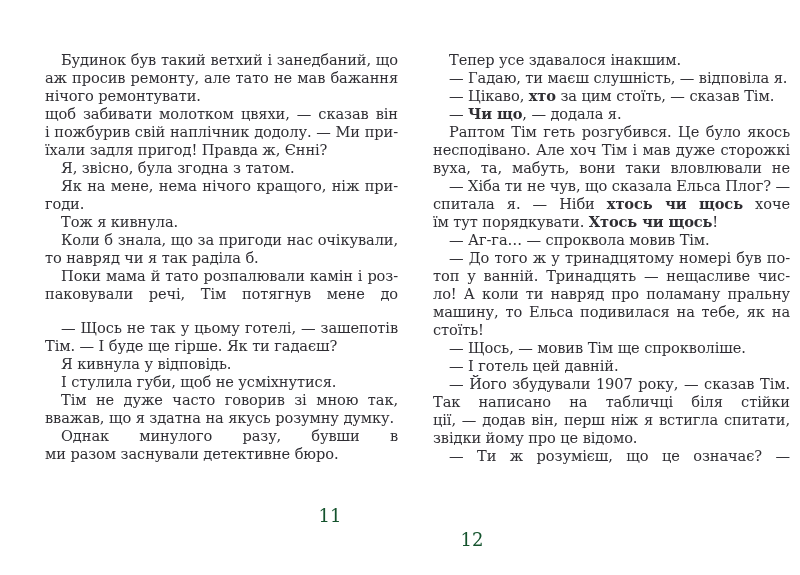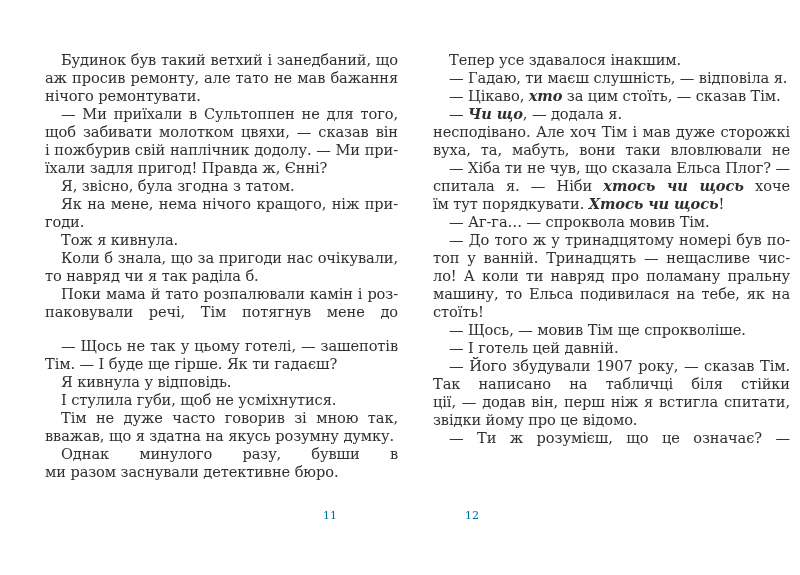--- a/index.html
+++ b/index.html
@@ -27,43 +27,42 @@
   .page-text.right { left: 433px; width: 357px; }
   .bline {
     height: 18px;
     overflow: hidden;
     text-align: justify;
     white-space: normal;
   }
   .bline.just { text-align-last: justify; }
   .bline.indent { padding-left: 16px; }
   .bline.spacer { height: 16px; }
-  .bold { font-weight: 700; font-style: italic; }
+  .bold { font-weight: 700; }
   .pagenum {
     position: absolute;
     top: 508px;
     width: 24px;
     text-align: center;
-    font-size: 11px;
+    font-size: 18px;
     line-height: 16px;
-    color: #0369a1;
+    color: #14532d;
   }
   .pagenum.pn-left  { left: 318px; }
-  .pagenum.pn-right { left: 460px; }
+  .pagenum.pn-right { left: 460px; margin-top: 24px; }
 </style>
 </head>
 <body>
 
 <div class="spread">
 
   <div class="page-text left">
       <div class="bline indent just"><span>Будинок був такий ветхий і занедбаний, що</span></div>
       <div class="bline just"><span>аж просив ремонту, але тато не мав бажання</span></div>
       <div class="bline"><span>нічого ремонтувати.</span></div>
-      <div class="bline indent just"><span>— Ми приїхали в Сультоппен не для того,</span></div>
       <div class="bline just"><span>щоб забивати молотком цвяхи, — сказав він</span></div>
       <div class="bline just"><span>і пожбурив свій наплічник додолу. — Ми при-</span></div>
       <div class="bline"><span>їхали задля пригод! Правда ж, Єнні?</span></div>
       <div class="bline indent"><span>Я, звісно, була згодна з татом.</span></div>
       <div class="bline indent just"><span>Як на мене, нема нічого кращого, ніж при-</span></div>
       <div class="bline"><span>годи.</span></div>
       <div class="bline indent"><span>Тож я кивнула.</span></div>
       <div class="bline indent just"><span>Коли б знала, що за пригоди нас очікували,</span></div>
       <div class="bline"><span>то навряд чи я так раділа б.</span></div>
       <div class="bline indent just"><span>Поки мама й тато розпалювали камін і роз-</span></div>
@@ -77,20 +76,21 @@
       <div class="bline"><span>вважав, що я здатна на якусь розумну думку.</span></div>
       <div class="bline indent just"><span>Однак минулого разу, бувши в Сультоппені,</span></div>
       <div class="bline"><span>ми разом заснували детективне бюро.</span></div>
     </div>
 
   <div class="page-text right">
       <div class="bline indent"><span>Тепер усе здавалося інакшим.</span></div>
       <div class="bline indent"><span>— Гадаю, ти маєш слушність, — відповіла я.</span></div>
       <div class="bline indent"><span>— Цікаво, </span><span class="bold">хто</span><span> за цим стоїть, — сказав Тім.</span></div>
       <div class="bline indent"><span>— </span><span class="bold">Чи що</span><span>, — додала я.</span></div>
+      <div class="bline indent just"><span>Раптом Тім геть розгубився. Це було якось</span></div>
       <div class="bline just"><span>несподівано. Але хоч Тім і мав дуже сторожкі</span></div>
       <div class="bline just"><span>вуха, та, мабуть, вони таки вловлювали не геть</span></div>
       <div class="bline indent just"><span>— Хіба ти не чув, що сказала Ельса Плог? —</span></div>
       <div class="bline just"><span>спитала я. — Ніби </span><span class="bold">хтось чи щось</span><span> хоче завадити</span></div>
       <div class="bline"><span>їм тут порядкувати. </span><span class="bold">Хтось чи щось</span><span>!</span></div>
       <div class="bline indent"><span>— Аг-га… — спроквола мовив Тім.</span></div>
       <div class="bline indent just"><span>— До того ж у тринадцятому номері був по-</span></div>
       <div class="bline just"><span>топ у ванній. Тринадцять — нещасливе чис-</span></div>
       <div class="bline just"><span>ло! А коли ти навряд про поламану пральну</span></div>
       <div class="bline just"><span>машину, то Ельса подивилася на тебе, як на</span></div>

